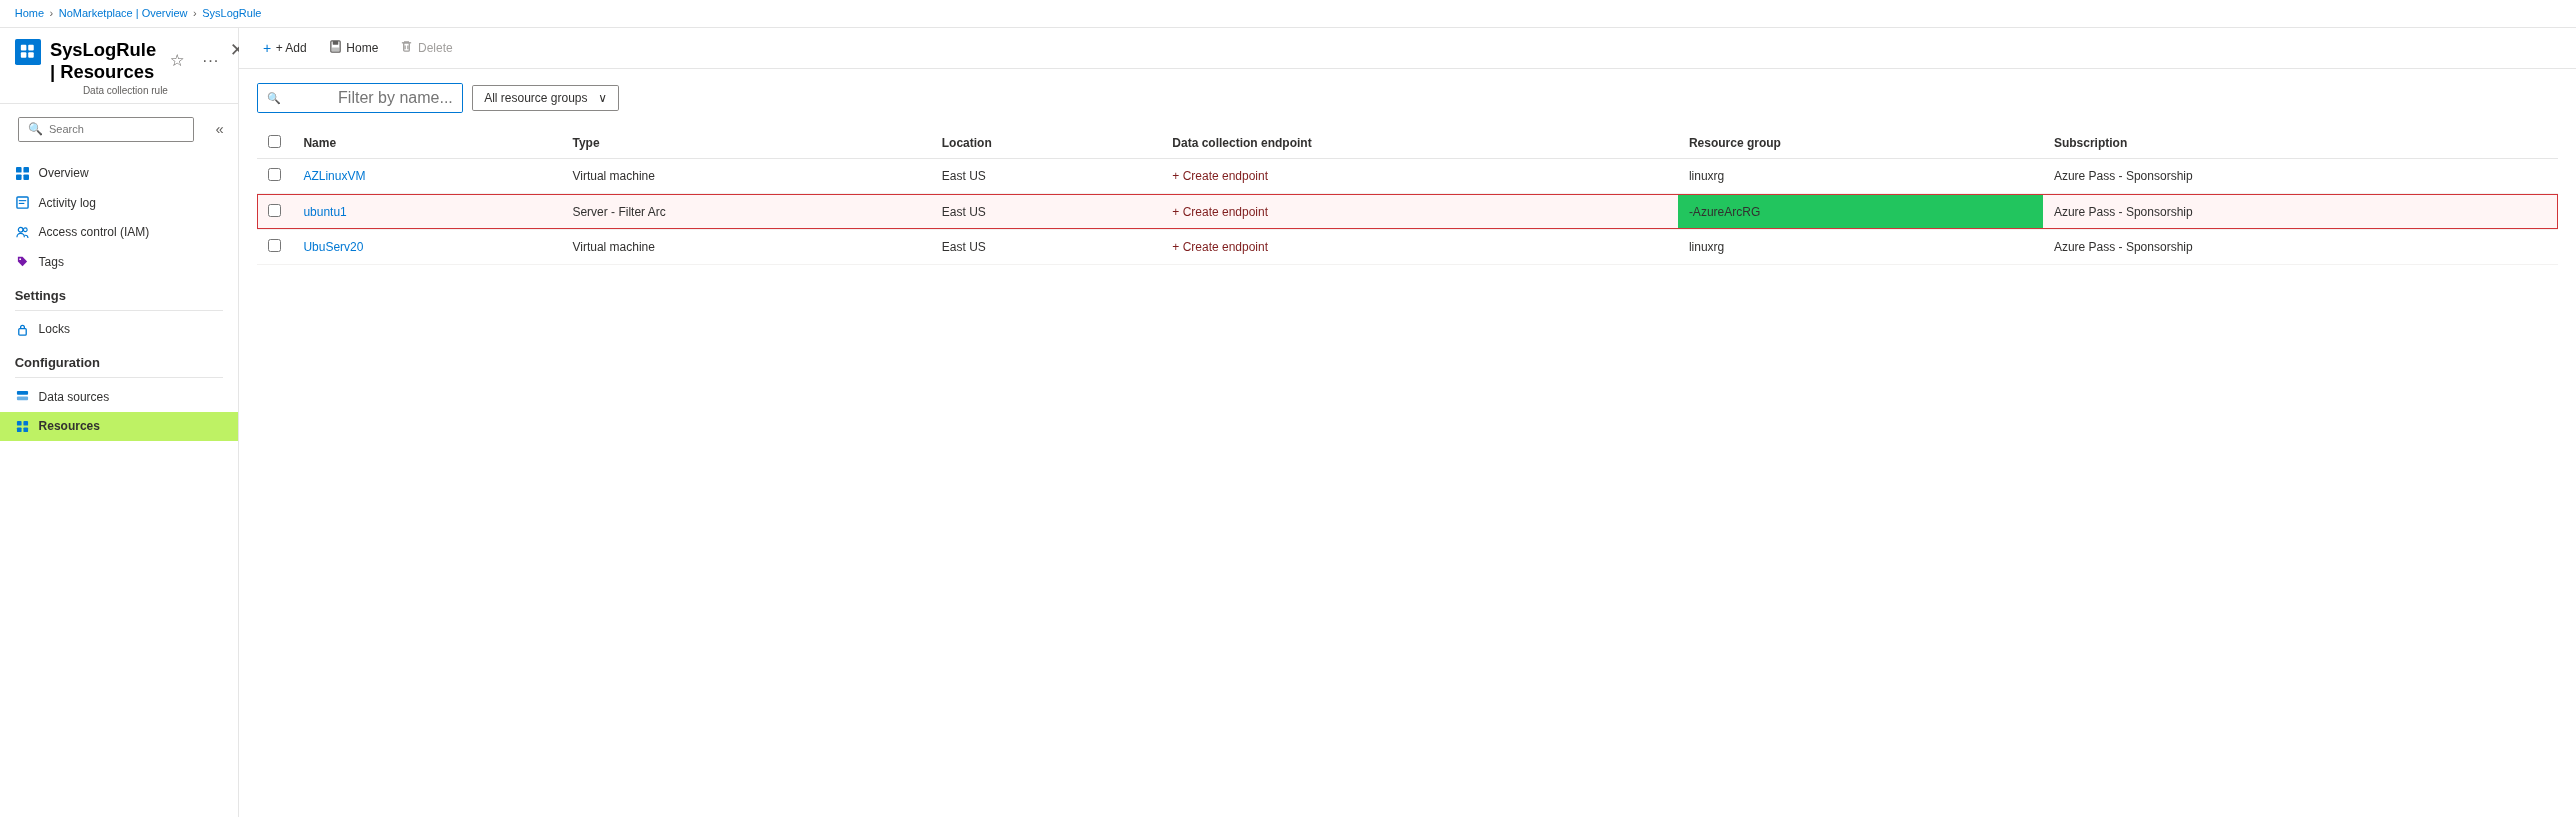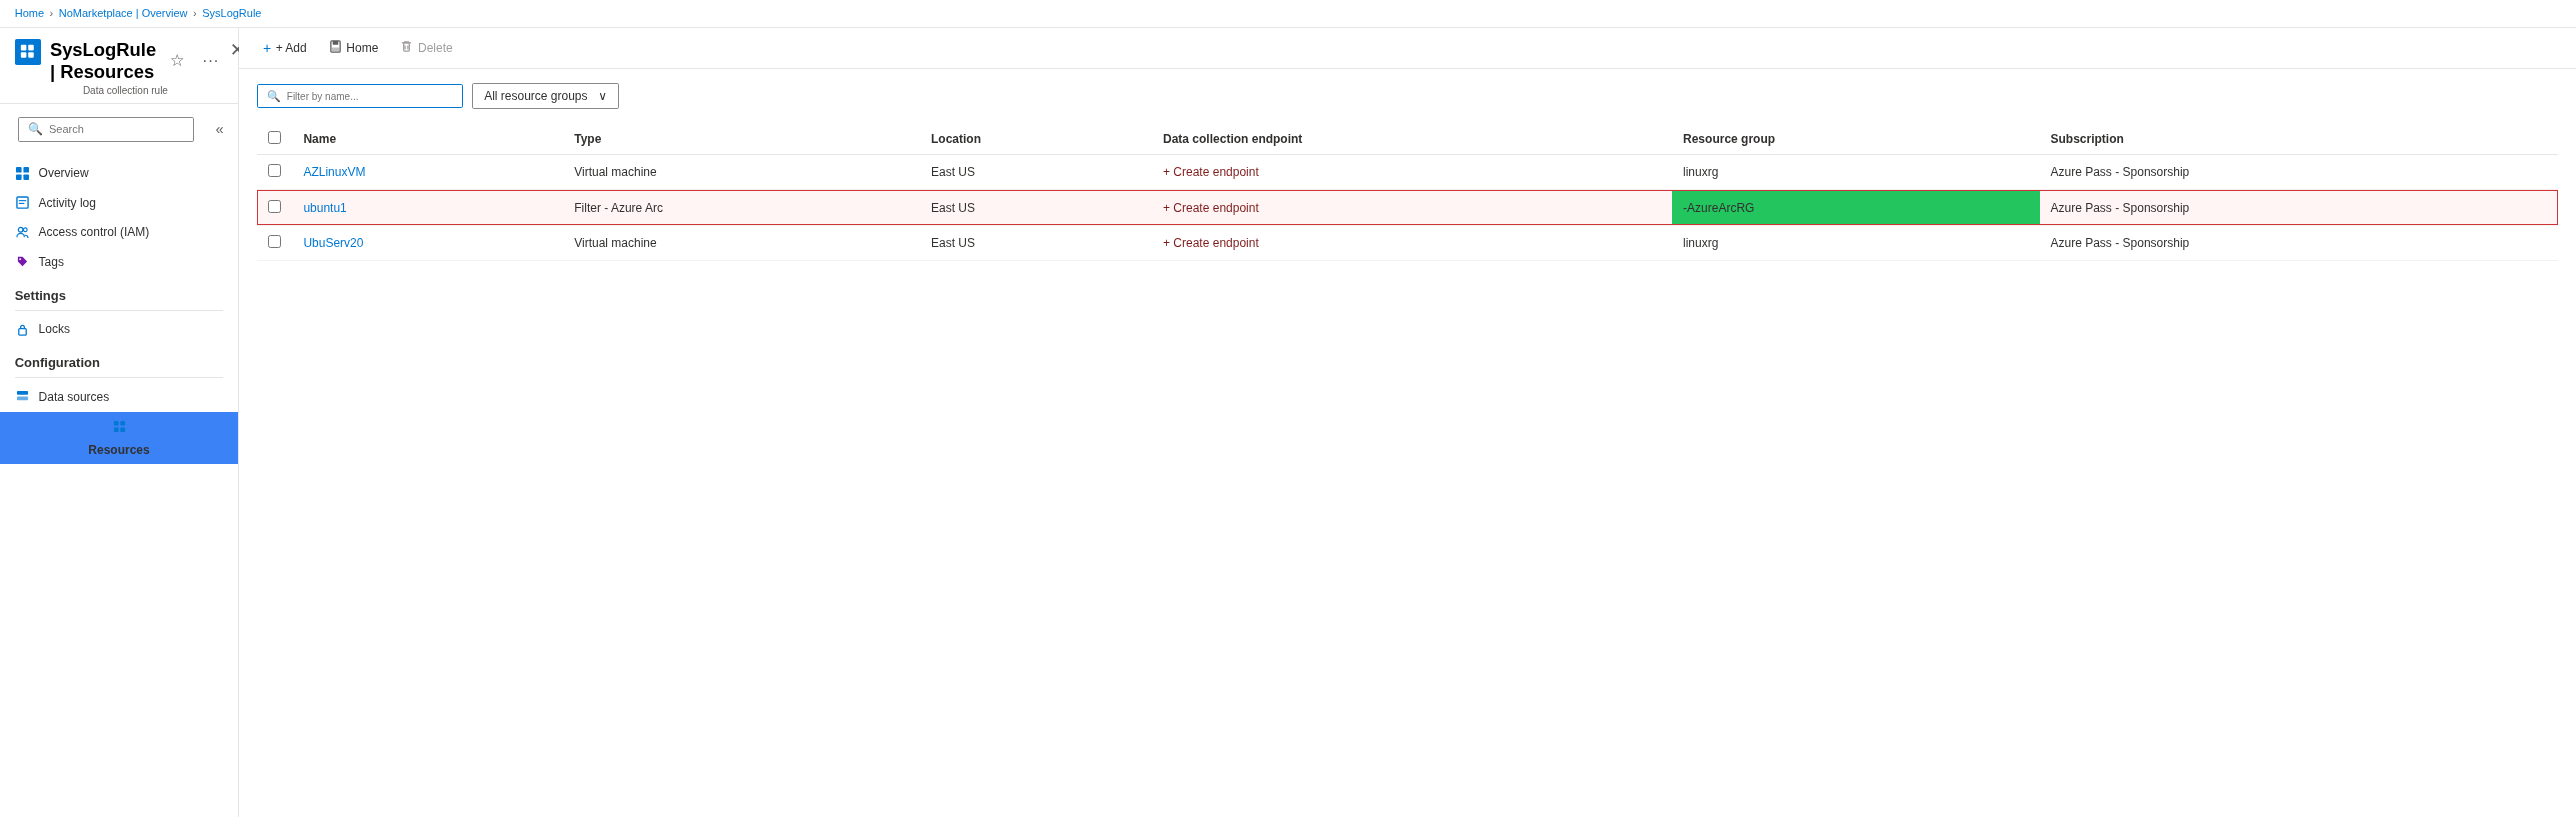--- a/index.html
+++ b/index.html
@@ -58,21 +58,21 @@
     }
     .nav-section-divider {
       border: none; border-top: 0.9px solid #e5e5e5; margin: 3.7px 14.7px;
     }
 
     .nav-item {
       display: flex; align-items: center; gap: 9.2px;
       padding: 7.4px 14.7px; cursor: pointer; color: #323130;
       text-decoration: none; font-size: 12px;
     }
-    .nav-item.active { background: #3b82f6; font-weight: 600; flex-direction: column; }
+    .nav-item.active { background: #bef264; font-weight: 600; }
 
     .nav-icon {
       width: 14.7px; height: 14.7px; display: flex; align-items: center; justify-content: center;
       flex-shrink: 0;
     }
 
     
     .main { flex: 1; overflow-y: auto; background: #fff; }
 
     .toolbar {
@@ -89,22 +89,22 @@
     .content-area { padding: 14.7px 18.4px; }
 
     .filters-row { display: flex; align-items: center; gap: 9.2px; margin-bottom: 14.7px; }
 
     .filter-input {
       display: flex; align-items: center; gap: 5.5px;
       border: 1.8px solid #0078d4; border-radius: 1.8px;
       padding: 4.6px 9.2px; background: #fff; min-width: 184px;
     }
     .filter-input input {
-      border: none; outline: none; font-size: 10px;
-      color: #605e5c; width: 166px; background: transparent;
+      border: none; outline: none; font-size: 16px;
+      color: #605e5c; width: 166px; background: transparent; text-align: right;
     }
 
     .resource-group-dropdown {
       display: flex; align-items: center; gap: 7.4px;
       border: 0.9px solid #8a8886; border-radius: 1.8px;
       padding: 4.6px 11px; background: #fff; cursor: pointer;
       font-size: 12px; color: #323130; min-width: 147px;
     }
 
     
@@ -357,21 +357,21 @@
       <td>linuxrg</td>
       <td>Azure Pass - Sponsorship</td>
     </tr>
               <tr style="outline: rgb(209, 52, 56) solid 1.8px; outline-offset: -1.8px; display: table-row;">
       <td class="checkbox-cell" style="background-color: rgb(255, 245, 245);">
         <input type="checkbox" style="">
       </td>
       <td style="background-color: rgb(255, 245, 245);">
         <a class="td-link">ubuntu1</a>
       </td>
-      <td style="background-color: rgb(255, 245, 245);">Filter - Azure Arc</td>
+      <td style="background-color: rgb(255, 245, 245);">Server - Filter Arc</td>
       <td style="background-color: rgb(255, 245, 245);">East US</td>
       <td style="background-color: rgb(255, 245, 245);">
         <span class="create-endpoint">+ Create endpoint</span>
       </td>
       <td style="background-color: #22c55e;">-AzureArcRG</td>
       <td style="background-color: rgb(255, 245, 245);">Azure Pass - Sponsorship</td>
     </tr>
               <tr>
       <td class="checkbox-cell">
         <input type="checkbox" style="">

